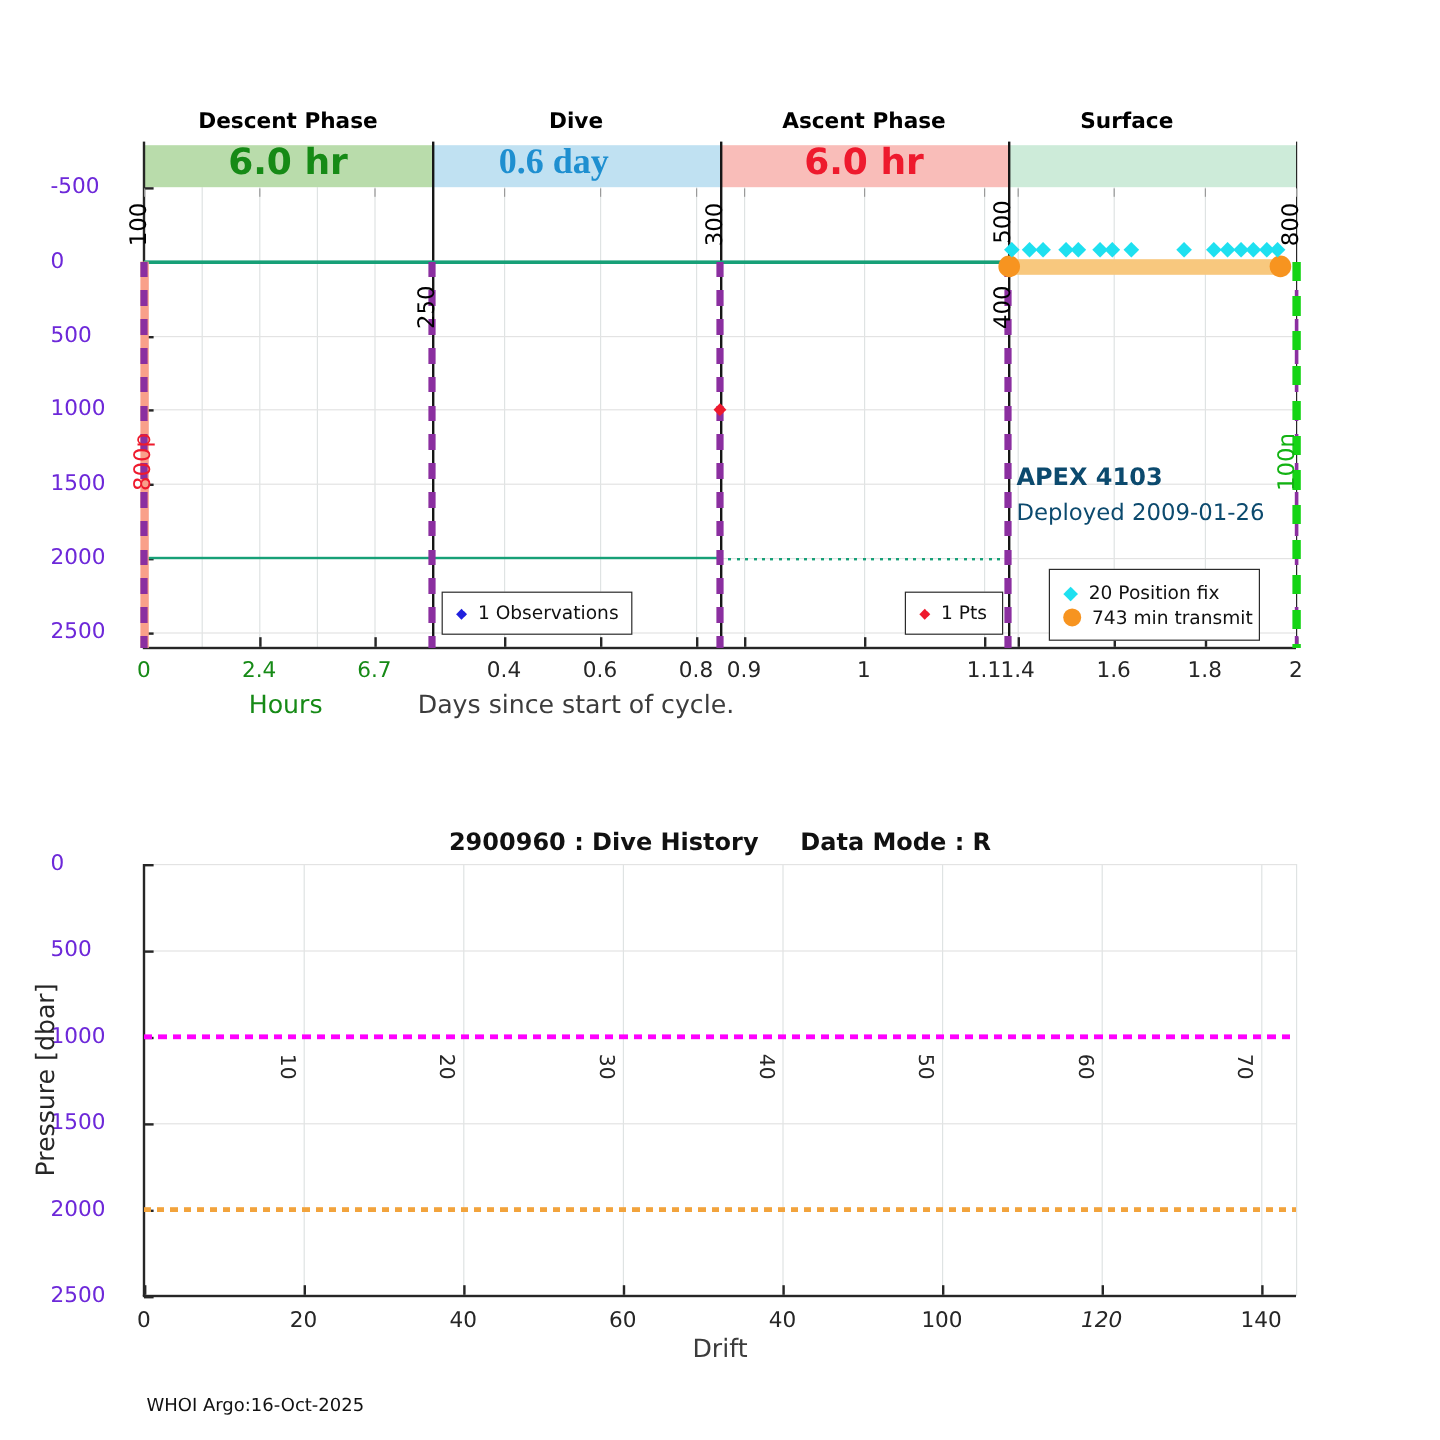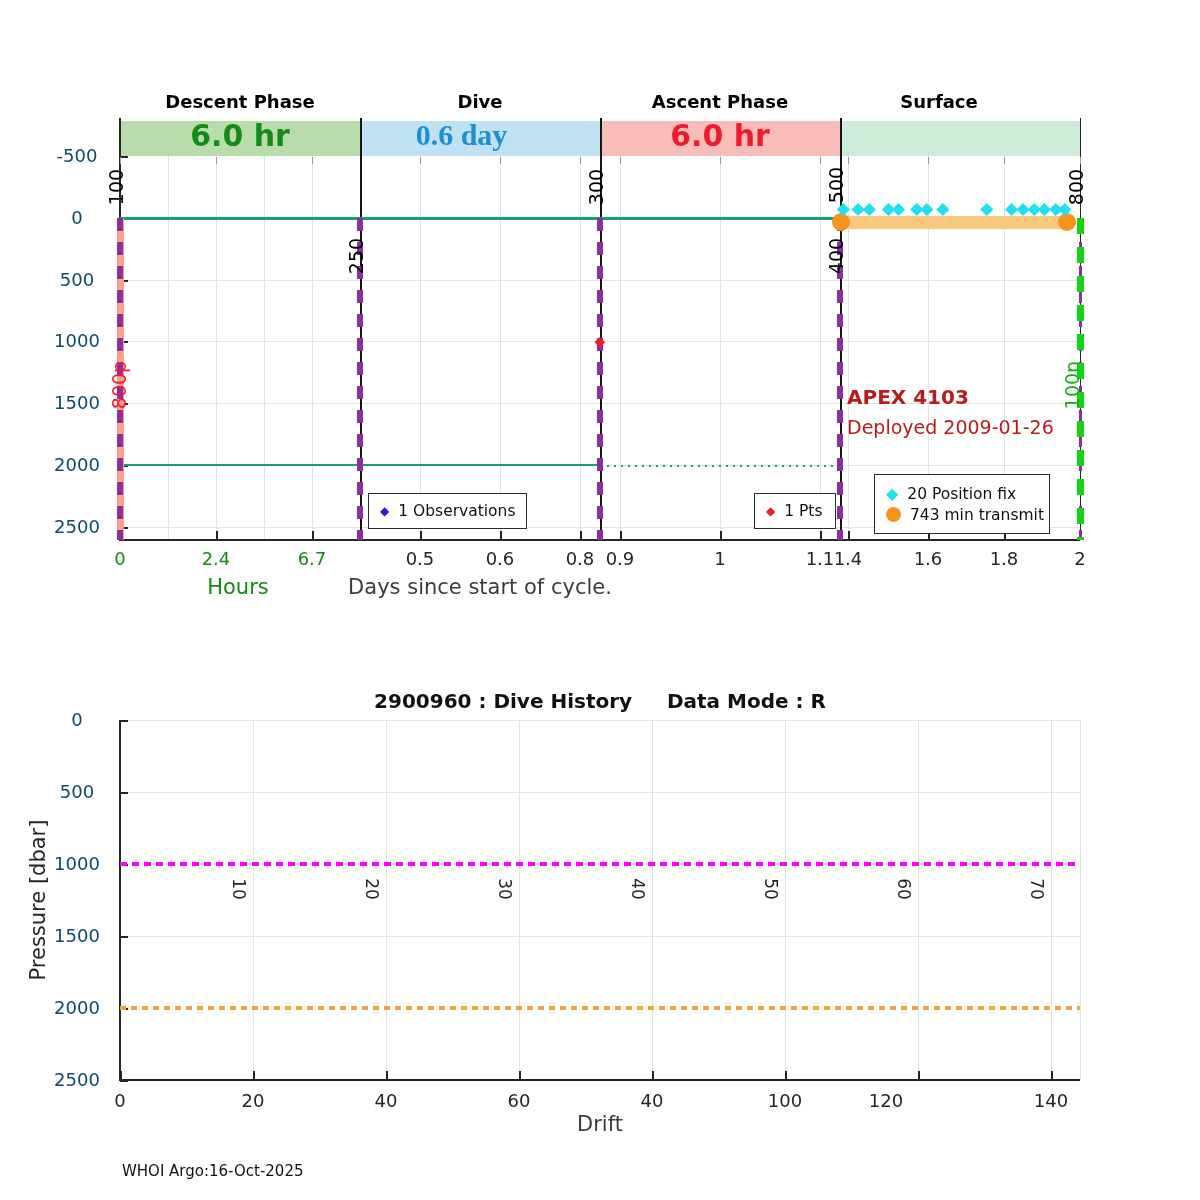--- a/index.html
+++ b/index.html
@@ -8,35 +8,35 @@
   .abs{position:absolute;}
   .figtitle{left:0;top:6px;width:1200px;text-align:center;font-size:28px;font-weight:bold;
             color:#ed1c2e;white-space:pre;}
   .phase-title{top:91px;text-align:center;font-size:18px;font-weight:bold;color:#000;}
   .band-label{top:118px;text-align:center;font-size:30px;font-weight:bold;}
   .gridv{background:#dfe3e3;width:1px;}
   .gridh{background:#e3e3e3;height:1px;}
   .spine{background:#262626;}
   .tick{background:#262626;}
   .bandtick{background:#9a9a9a;width:1px;top:157px;height:7px;}
-  .ylab{width:70px;text-align:center;font-size:18px;color:#0c4a6e;}
+  .ylab{width:70px;text-align:left;font-size:18px;color:#6d28d9;}
   .xlab{width:60px;text-align:center;font-size:18px;color:#262626;}
   .rot-ccw{white-space:nowrap;transform:translate(-50%,-50%) rotate(-90deg);font-size:19px;}
   .rot-cw{white-space:nowrap;transform:translate(-50%,-50%) rotate(90deg);font-size:17px;color:#262626;}
   .vdash-purple{background:repeating-linear-gradient(to bottom,#8b2fa0 0px,#8b2fa0 13px,transparent 13px,transparent 24px);}
   .vdash-green{background:repeating-linear-gradient(to bottom,#15d415 0px,#15d415 16px,transparent 16px,transparent 29px);}
   .hline-teal{background:#17a077;}
   .hdot-teal{background:repeating-linear-gradient(to right,#17a077 0px,#17a077 2.5px,transparent 2.5px,transparent 7px);}
   .hdash-magenta{background:repeating-linear-gradient(to right,#ff00ff 0px,#ff00ff 7px,transparent 7px,transparent 12px);}
   .hdash-orange{background:repeating-linear-gradient(to right,#f2a33c 0px,#f2a33c 6px,transparent 6px,transparent 11px);}
   .diamond{transform:translate(-50%,-50%);line-height:1;}
   .legendbox{background:#fff;border:1.6px solid #2b2b2b;display:flex;z-index:30;}
   .legrow{display:flex;align-items:center;gap:9px;padding-left:11px;font-size:15.5px;color:#111;}
   .circle{border-radius:50%;}
-  .annot{color:#b91c1c;white-space:nowrap;}
+  .annot{color:#0c4a6e;white-space:nowrap;}
   .axis-text{color:#3c3c3c;}
 </style>
 </head>
 <body>
 
 <div id="root">
 
 
   <div>
     <div id="p1-gen" class="abs" style="left:0;top:0;">
@@ -93,21 +93,21 @@
         <div class="abs bandtick" style="left: 120px;"></div>
         <div class="abs xlab" style="left: 90px; top: 548px; color: rgb(22, 138, 22);">0</div>
         <div class="abs tick" style="left: 216px; top: 531px; width: 1.5px; height: 8px;"></div>
         <div class="abs bandtick" style="left: 216px;"></div>
         <div class="abs xlab" style="left: 186px; top: 548px; color: rgb(22, 138, 22);">2.4</div>
         <div class="abs tick" style="left: 312px; top: 531px; width: 1.5px; height: 8px;"></div>
         <div class="abs bandtick" style="left: 312px;"></div>
         <div class="abs xlab" style="left: 282px; top: 548px; color: rgb(22, 138, 22);">6.7</div>
         <div class="abs tick" style="left: 420px; top: 531px; width: 1.5px; height: 8px;"></div>
         <div class="abs bandtick" style="left: 420px;"></div>
-        <div class="abs xlab" style="left: 390px; top: 548px; color: rgb(38, 38, 38);">0.5</div>
+        <div class="abs xlab" style="left: 390px; top: 548px; color: rgb(38, 38, 38);">0.4</div>
         <div class="abs tick" style="left: 500px; top: 531px; width: 1.5px; height: 8px;"></div>
         <div class="abs bandtick" style="left: 500px;"></div>
         <div class="abs xlab" style="left: 470px; top: 548px; color: rgb(38, 38, 38);">0.6</div>
         <div class="abs tick" style="left: 580px; top: 531px; width: 1.5px; height: 8px;"></div>
         <div class="abs bandtick" style="left: 580px;"></div>
         <div class="abs xlab" style="left: 550px; top: 548px; color: rgb(38, 38, 38);">0.8</div>
         <div class="abs tick" style="left: 620px; top: 531px; width: 1.5px; height: 8px;"></div>
         <div class="abs bandtick" style="left: 620px;"></div>
         <div class="abs xlab" style="left: 590px; top: 548px; color: rgb(38, 38, 38);">0.9</div>
         <div class="abs tick" style="left: 720px; top: 531px; width: 1.5px; height: 8px;"></div>
@@ -234,21 +234,21 @@
         <div class="abs xlab" style="left: 223px; top: 1090px;">20</div>
         <div class="abs tick" style="left: 386px; top: 1071px; width: 1.5px; height: 8px;"></div>
         <div class="abs xlab" style="left: 356px; top: 1090px;">40</div>
         <div class="abs tick" style="left: 519px; top: 1071px; width: 1.5px; height: 8px;"></div>
         <div class="abs xlab" style="left: 489px; top: 1090px;">60</div>
         <div class="abs tick" style="left: 652px; top: 1071px; width: 1.5px; height: 8px;"></div>
         <div class="abs xlab" style="left: 622px; top: 1090px;">40</div>
         <div class="abs tick" style="left: 785px; top: 1071px; width: 1.5px; height: 8px;"></div>
         <div class="abs xlab" style="left: 755px; top: 1090px;">100</div>
         <div class="abs tick" style="left: 918px; top: 1071px; width: 1.5px; height: 8px;"></div>
-        <div class="abs xlab" style="left: 856px; top: 1090px;">120</div>
+        <div class="abs xlab" style="left: 888px; top: 1090px; font-style: italic;">120</div>
         <div class="abs tick" style="left: 1051px; top: 1071px; width: 1.5px; height: 8px;"></div>
         <div class="abs xlab" style="left: 1021px; top: 1090px;">140</div>
         <div class="abs hdash-magenta" style="left: 120px; top: 862px; width: 960px; height: 4px; z-index: 5;"></div>
         <div class="abs hdash-orange" style="left: 120px; top: 1006px; width: 960px; height: 3.5px; z-index: 5;"></div>
         <div class="abs rot-cw" style="left: 239px; top: 889px; z-index: 6;">10</div>
         <div class="abs rot-cw" style="left: 372px; top: 889px; z-index: 6;">20</div>
         <div class="abs rot-cw" style="left: 505px; top: 889px; z-index: 6;">30</div>
         <div class="abs rot-cw" style="left: 638px; top: 889px; z-index: 6;">40</div>
         <div class="abs rot-cw" style="left: 771px; top: 889px; z-index: 6;">50</div>
         <div class="abs rot-cw" style="left: 904px; top: 889px; z-index: 6;">60</div>

